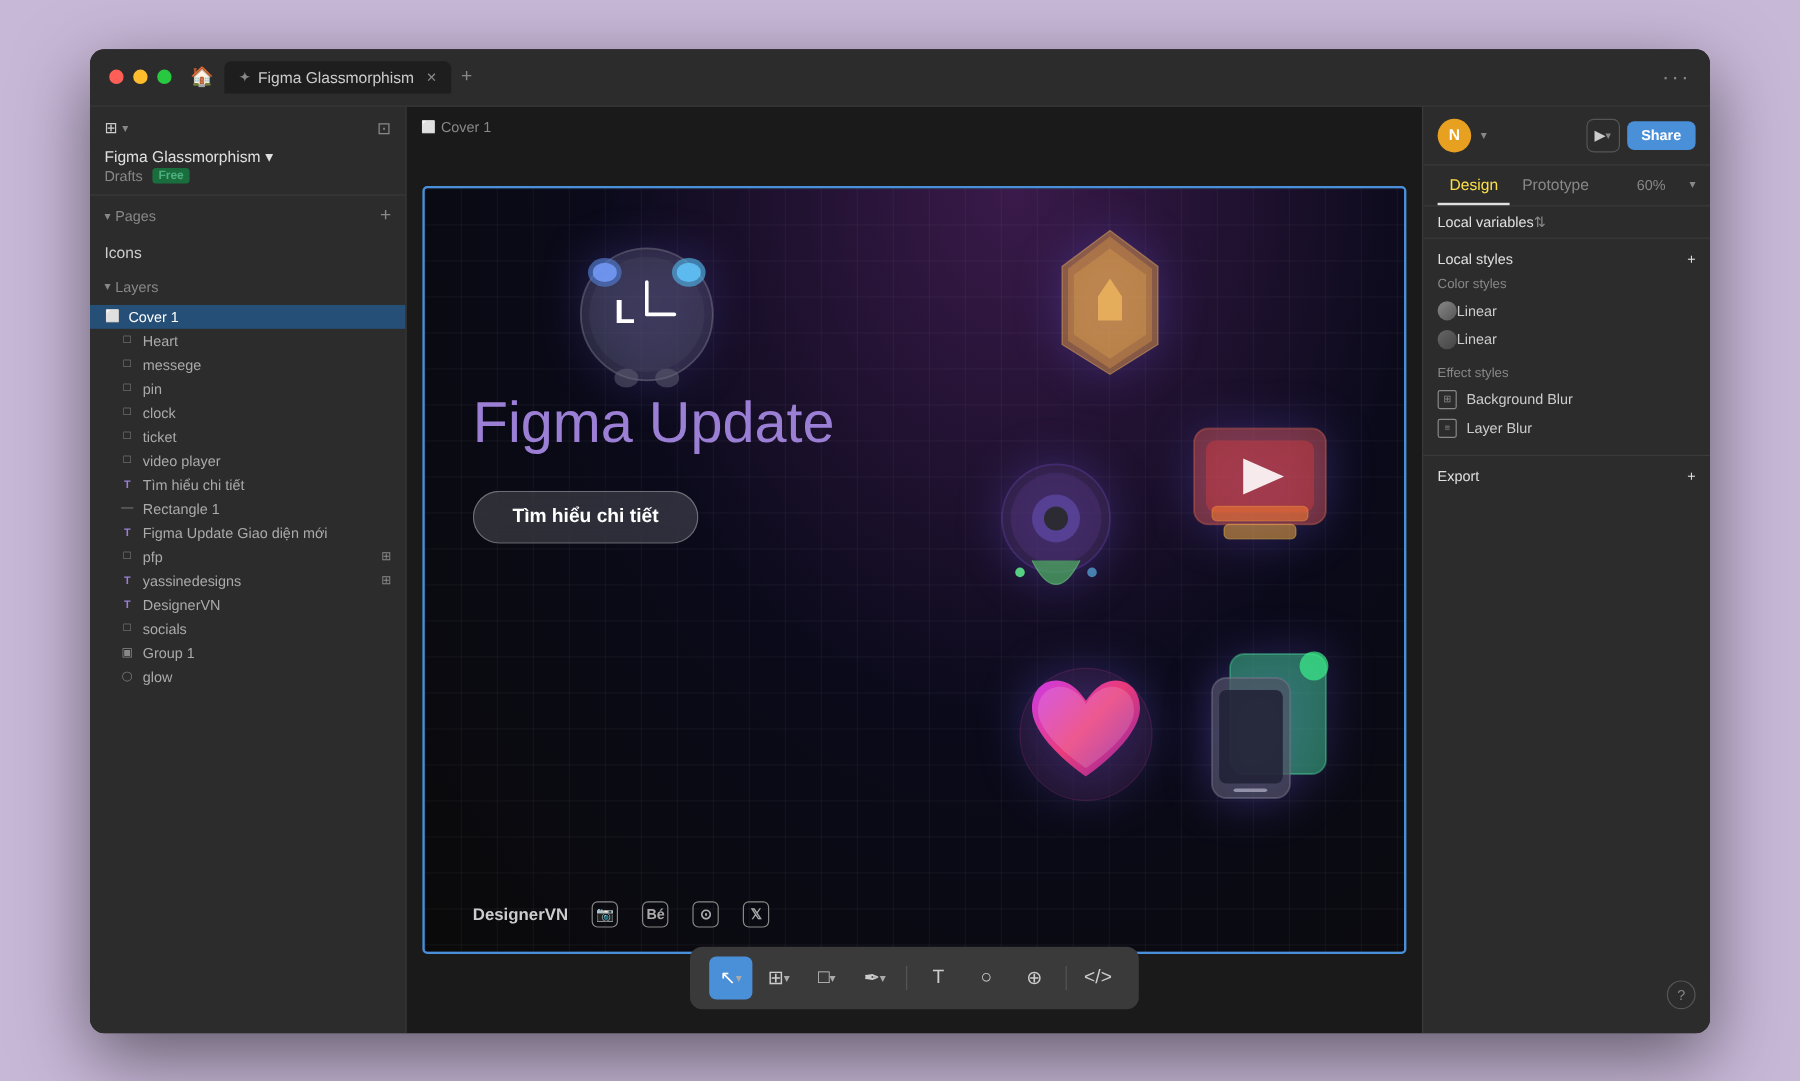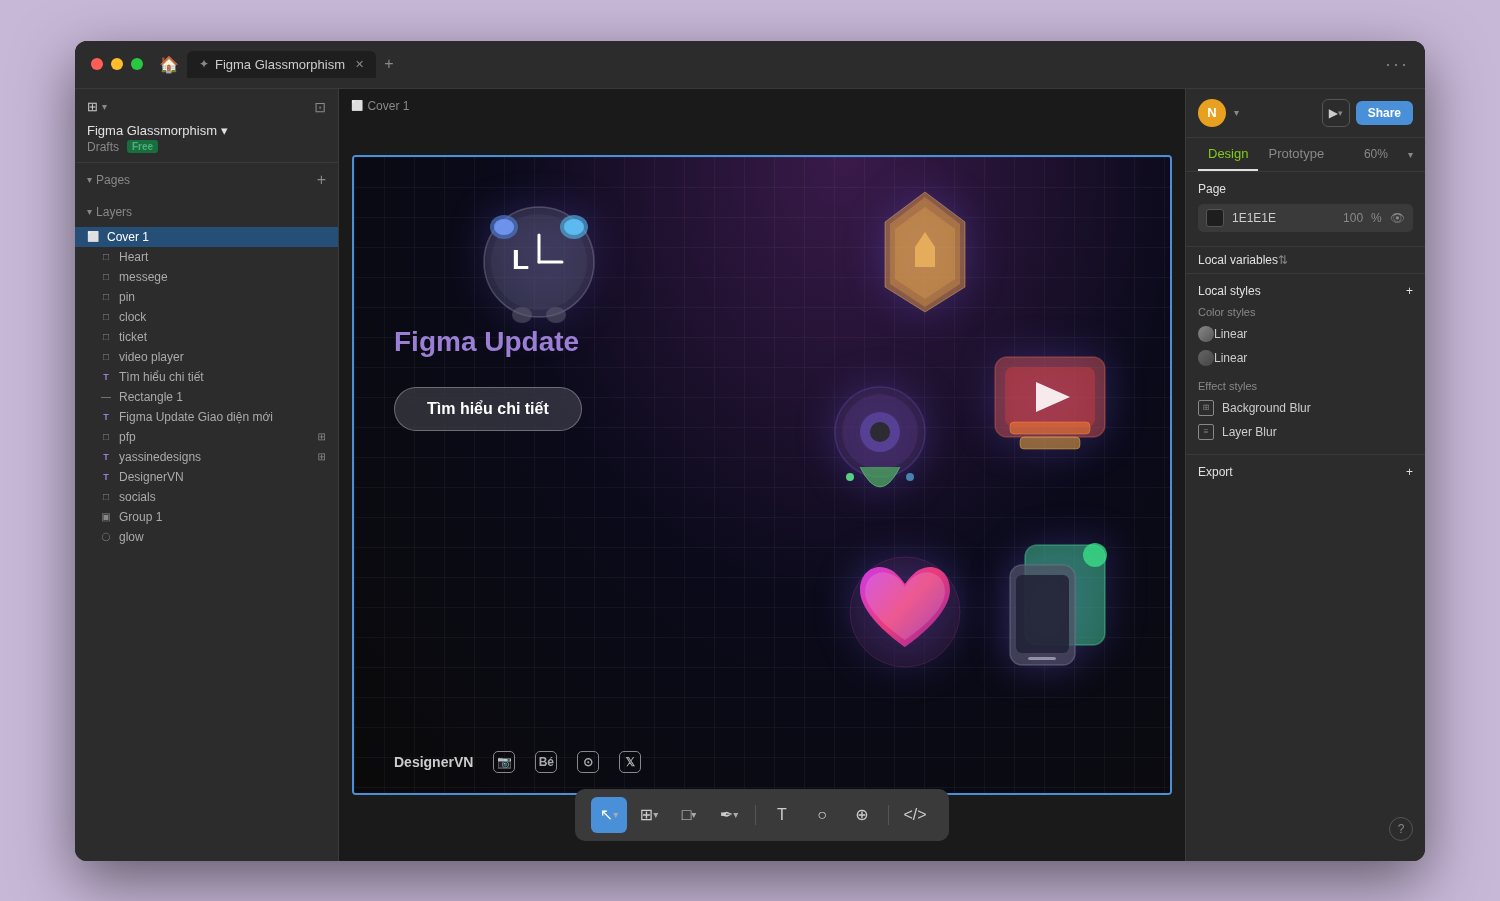--- a/index.html
+++ b/index.html
@@ -265,22 +265,22 @@
         linear-gradient(rgba(255,255,255,0.04) 1px, transparent 1px),
         linear-gradient(90deg, rgba(255,255,255,0.04) 1px, transparent 1px);
       background-size: 30px 30px;
     }
     .design-text-area {
       position: absolute;
       left: 40px;
       top: 170px;
     }
     .design-title-1 {
-      font-size: 28px;
-      font-weight: 700;
+      font-size: 48px;
+      font-weight: 400;
       color: #fff;
       line-height: 1.1;
     }
     .design-title-1 span { color: #9b7fd4; }
     .design-title-2 {
       font-size: 40px;
       font-weight: 800;
       color: #fff;
       line-height: 1.1;
     }
@@ -449,21 +449,21 @@
       padding: 0 12px;
     }
     .dp-tab {
       font-size: 13px;
       padding: 8px 10px;
       color: #888;
       cursor: pointer;
       border-bottom: 2px solid transparent;
     }
     .dp-tab.active {
-      color: #84cc16;
+      color: #fde047;
       border-bottom-color: #e0e0e0;
     }
     .zoom-control {
       margin-left: auto;
       display: flex;
       align-items: center;
       font-size: 12px;
       color: #888;
       gap: 20px;
       padding: 8px 0;
@@ -643,20 +643,21 @@
       </div>
 
       <div class="section-header">
         <div class="section-header-label">
           <span style="color:#888;font-size:10px;">▾</span>
           <span>Pages</span>
         </div>
         <span class="section-add">+</span>
       </div>
       <div>
+        <div class="page-item">Icons</div>
       </div>
 
       <div class="section-header">
         <div class="section-header-label">
           <span style="color:#888;font-size:10px;">▾</span>
           <span>Layers</span>
         </div>
       </div>
       <div class="layers-section">
 
@@ -889,32 +890,20 @@
       </div>
       <div class="design-proto-tabs">
         <div class="dp-tab active">Design</div>
         <div class="dp-tab">Prototype</div>
         <div class="zoom-control">
           <span>60%</span>
           <span class="chevron-icon">▾</span>
         </div>
       </div>
 
-      <div class="panel-section">
-        <div class="panel-section-header">
-          <span>Page</span>
-        </div>
-        <div class="color-row">
-          <div class="color-swatch" style="background:#1e1e1e;border:1px solid #555;"></div>
-          <span class="color-hex">1E1E1E</span>
-          <span class="color-opacity">100</span>
-          <span class="color-opacity">%</span>
-          <span class="color-eye">👁</span>
-        </div>
-      </div>
 
       <div class="local-vars-row">
         <span class="local-vars-label">Local variables</span>
         <span class="local-vars-icon">⇅</span>
       </div>
 
       <div class="panel-section">
         <div class="panel-section-header">
           <span>Local styles</span>
           <span>+</span>

